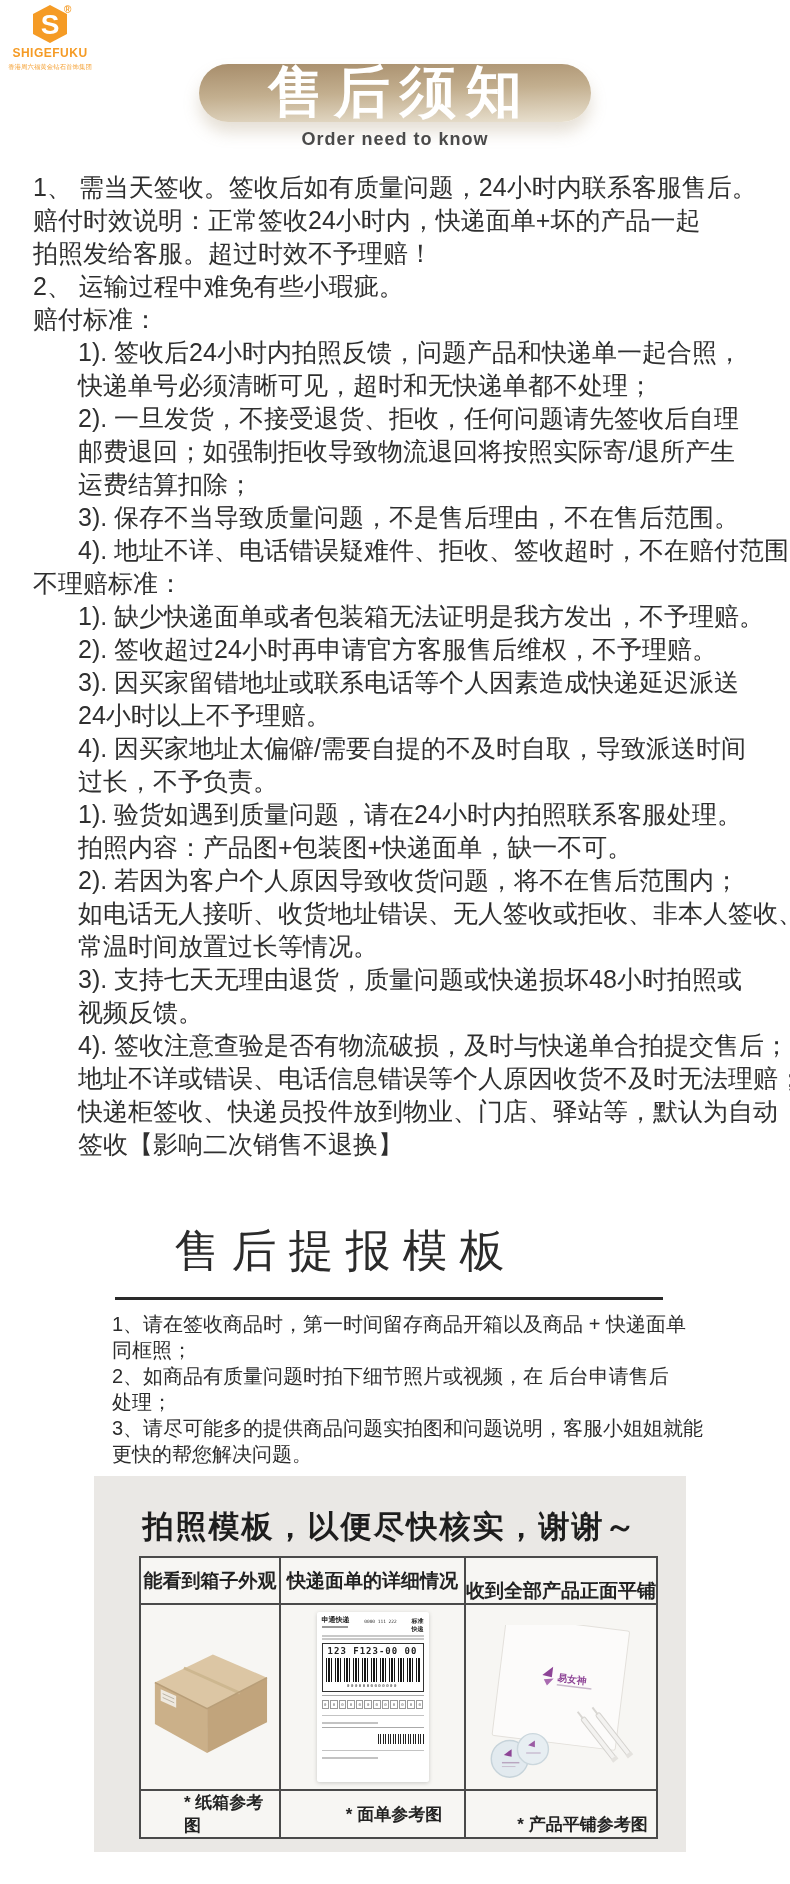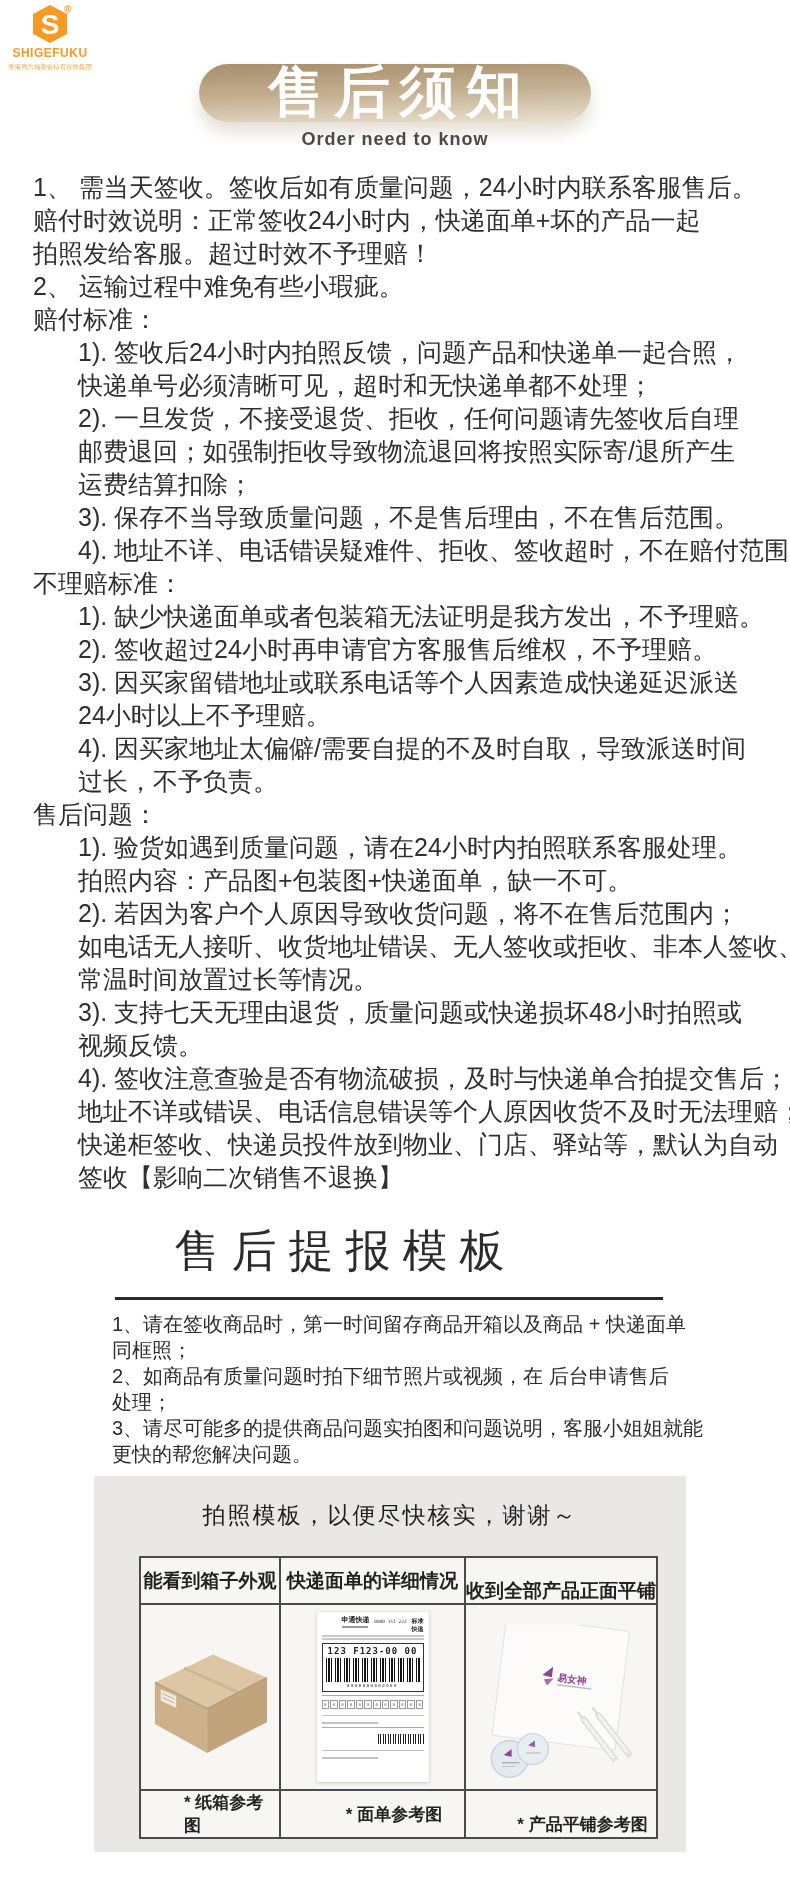--- a/index.html
+++ b/index.html
@@ -32,37 +32,37 @@
   
   .s2-title{position:absolute;top:1220px;left:0;width:679px;text-align:center;
             font-size:45px;line-height:62px;color:#2b2b2b;font-weight:500;letter-spacing:12px;text-indent:12px;}
   .s2-rule{position:absolute;top:1297px;left:115px;width:548px;height:3px;background:#2a2a2a;}
   .s2-lines{position:absolute;top:1311px;left:112px;width:620px;font-size:20px;line-height:26px;
             color:#2d2d2d;font-weight:500;}
   .s2-lines p{margin:0;white-space:nowrap;}
 
   
   .pbox{position:absolute;left:94px;top:1476px;width:592px;height:376px;background:#eae8e5;}
-  .pbox-title{margin:2px;padding-top:22px;text-align:center;font-size:23px;font-weight:normal;
+  .pbox-title{margin:8px;padding-top:22px;text-align:center;font-size:31px;font-weight:bold;
               color:#1d1d1d;letter-spacing:2px;}
   .ptable{position:absolute;left:45px;top:80px;display:grid;
           grid-template-columns:140px 185px 190px;grid-template-rows:47px 186px 46px;
           border:2px solid #4a4a4a;background:#f7f6f3;}
   .cell{border-right:2px solid #4a4a4a;border-bottom:2px solid #4a4a4a;
         display:flex;align-items:center;justify-content:center;overflow:hidden;background:#f7f6f3;}
   .ptable .cell:nth-child(3n){border-right:none;margin-top:20px;}
   .ptable .cell:nth-child(n+7){border-bottom:none;}
   .h-cell{font-size:19px;font-weight:bold;color:#222;}
   .cap-cell{font-size:17px;font-weight:bold;color:#222;padding-left:43px;}
 
   
   .waybill{width:112px;height:170px;background:#fff;border-radius:2px;
            box-shadow:0 1px 4px rgba(0,0,0,.18);padding:5px;box-sizing:border-box;
            font-family:"DejaVu Sans Mono","Liberation Mono",monospace;color:#222;overflow:hidden;}
-  .wb-top{display:flex;justify-content:space-between;align-items:flex-start;margin-left:20px;}
+  .wb-top{display:flex;justify-content:space-between;align-items:flex-start;}
   .wb-courier{font-size:7px;font-weight:bold;line-height:1;}
   .wb-bar{height:2px;background:#999;margin-top:2px;width:26px;}
   .wb-num{font-size:4.5px;margin-top:2px;color:#333;}
   .wb-service{font-size:6px;font-weight:bold;text-align:right;line-height:1.25;}
   .wb-addr{margin-top:3px;}
   .wb-addr i{display:block;height:1.5px;background:#c9c9c9;margin-top:1.5px;}
   .wb-sort{border:1px solid #333;margin-top:3px;padding:2px 3px 3px;}
   .wb-code{font-size:9px;font-weight:bold;text-align:center;letter-spacing:1px;white-space:nowrap;}
   .barcode{height:24px;margin-top:2px;
            background:repeating-linear-gradient(90deg,#151515 0 1px,transparent 1px 2px,#151515 2px 4px,transparent 4px 5px,#151515 5px 6px,transparent 6px 9px);}
@@ -113,21 +113,20 @@
     <p class="bline ind">运费结算扣除；</p>
     <p class="bline ind">3). 保存不当导致质量问题，不是售后理由，不在售后范围。</p>
     <p class="bline ind">4). 地址不详、电话错误疑难件、拒收、签收超时，不在赔付范围。</p>
     <p class="bline">不理赔标准：</p>
     <p class="bline ind">1). 缺少快递面单或者包装箱无法证明是我方发出，不予理赔。</p>
     <p class="bline ind">2). 签收超过24小时再申请官方客服售后维权，不予理赔。</p>
     <p class="bline ind">3). 因买家留错地址或联系电话等个人因素造成快递延迟派送</p>
     <p class="bline ind">24小时以上不予理赔。</p>
     <p class="bline ind">4). 因买家地址太偏僻/需要自提的不及时自取，导致派送时间</p>
     <p class="bline ind">过长，不予负责。</p>
-    <p class="bline">售后问题：</p>
     <p class="bline ind">1). 验货如遇到质量问题，请在24小时内拍照联系客服处理。</p>
     <p class="bline ind">拍照内容：产品图+包装图+快递面单，缺一不可。</p>
     <p class="bline ind">2). 若因为客户个人原因导致收货问题，将不在售后范围内；</p>
     <p class="bline ind">如电话无人接听、收货地址错误、无人签收或拒收、非本人签收、</p>
     <p class="bline ind">常温时间放置过长等情况。</p>
     <p class="bline ind">3). 支持七天无理由退货，质量问题或快递损坏48小时拍照或</p>
     <p class="bline ind">视频反馈。</p>
     <p class="bline ind">4). 签收注意查验是否有物流破损，及时与快递单合拍提交售后；</p>
     <p class="bline ind">地址不详或错误、电话信息错误等个人原因收货不及时无法理赔；</p>
     <p class="bline ind">快递柜签收、快递员投件放到物业、门店、驿站等，默认为自动</p>

